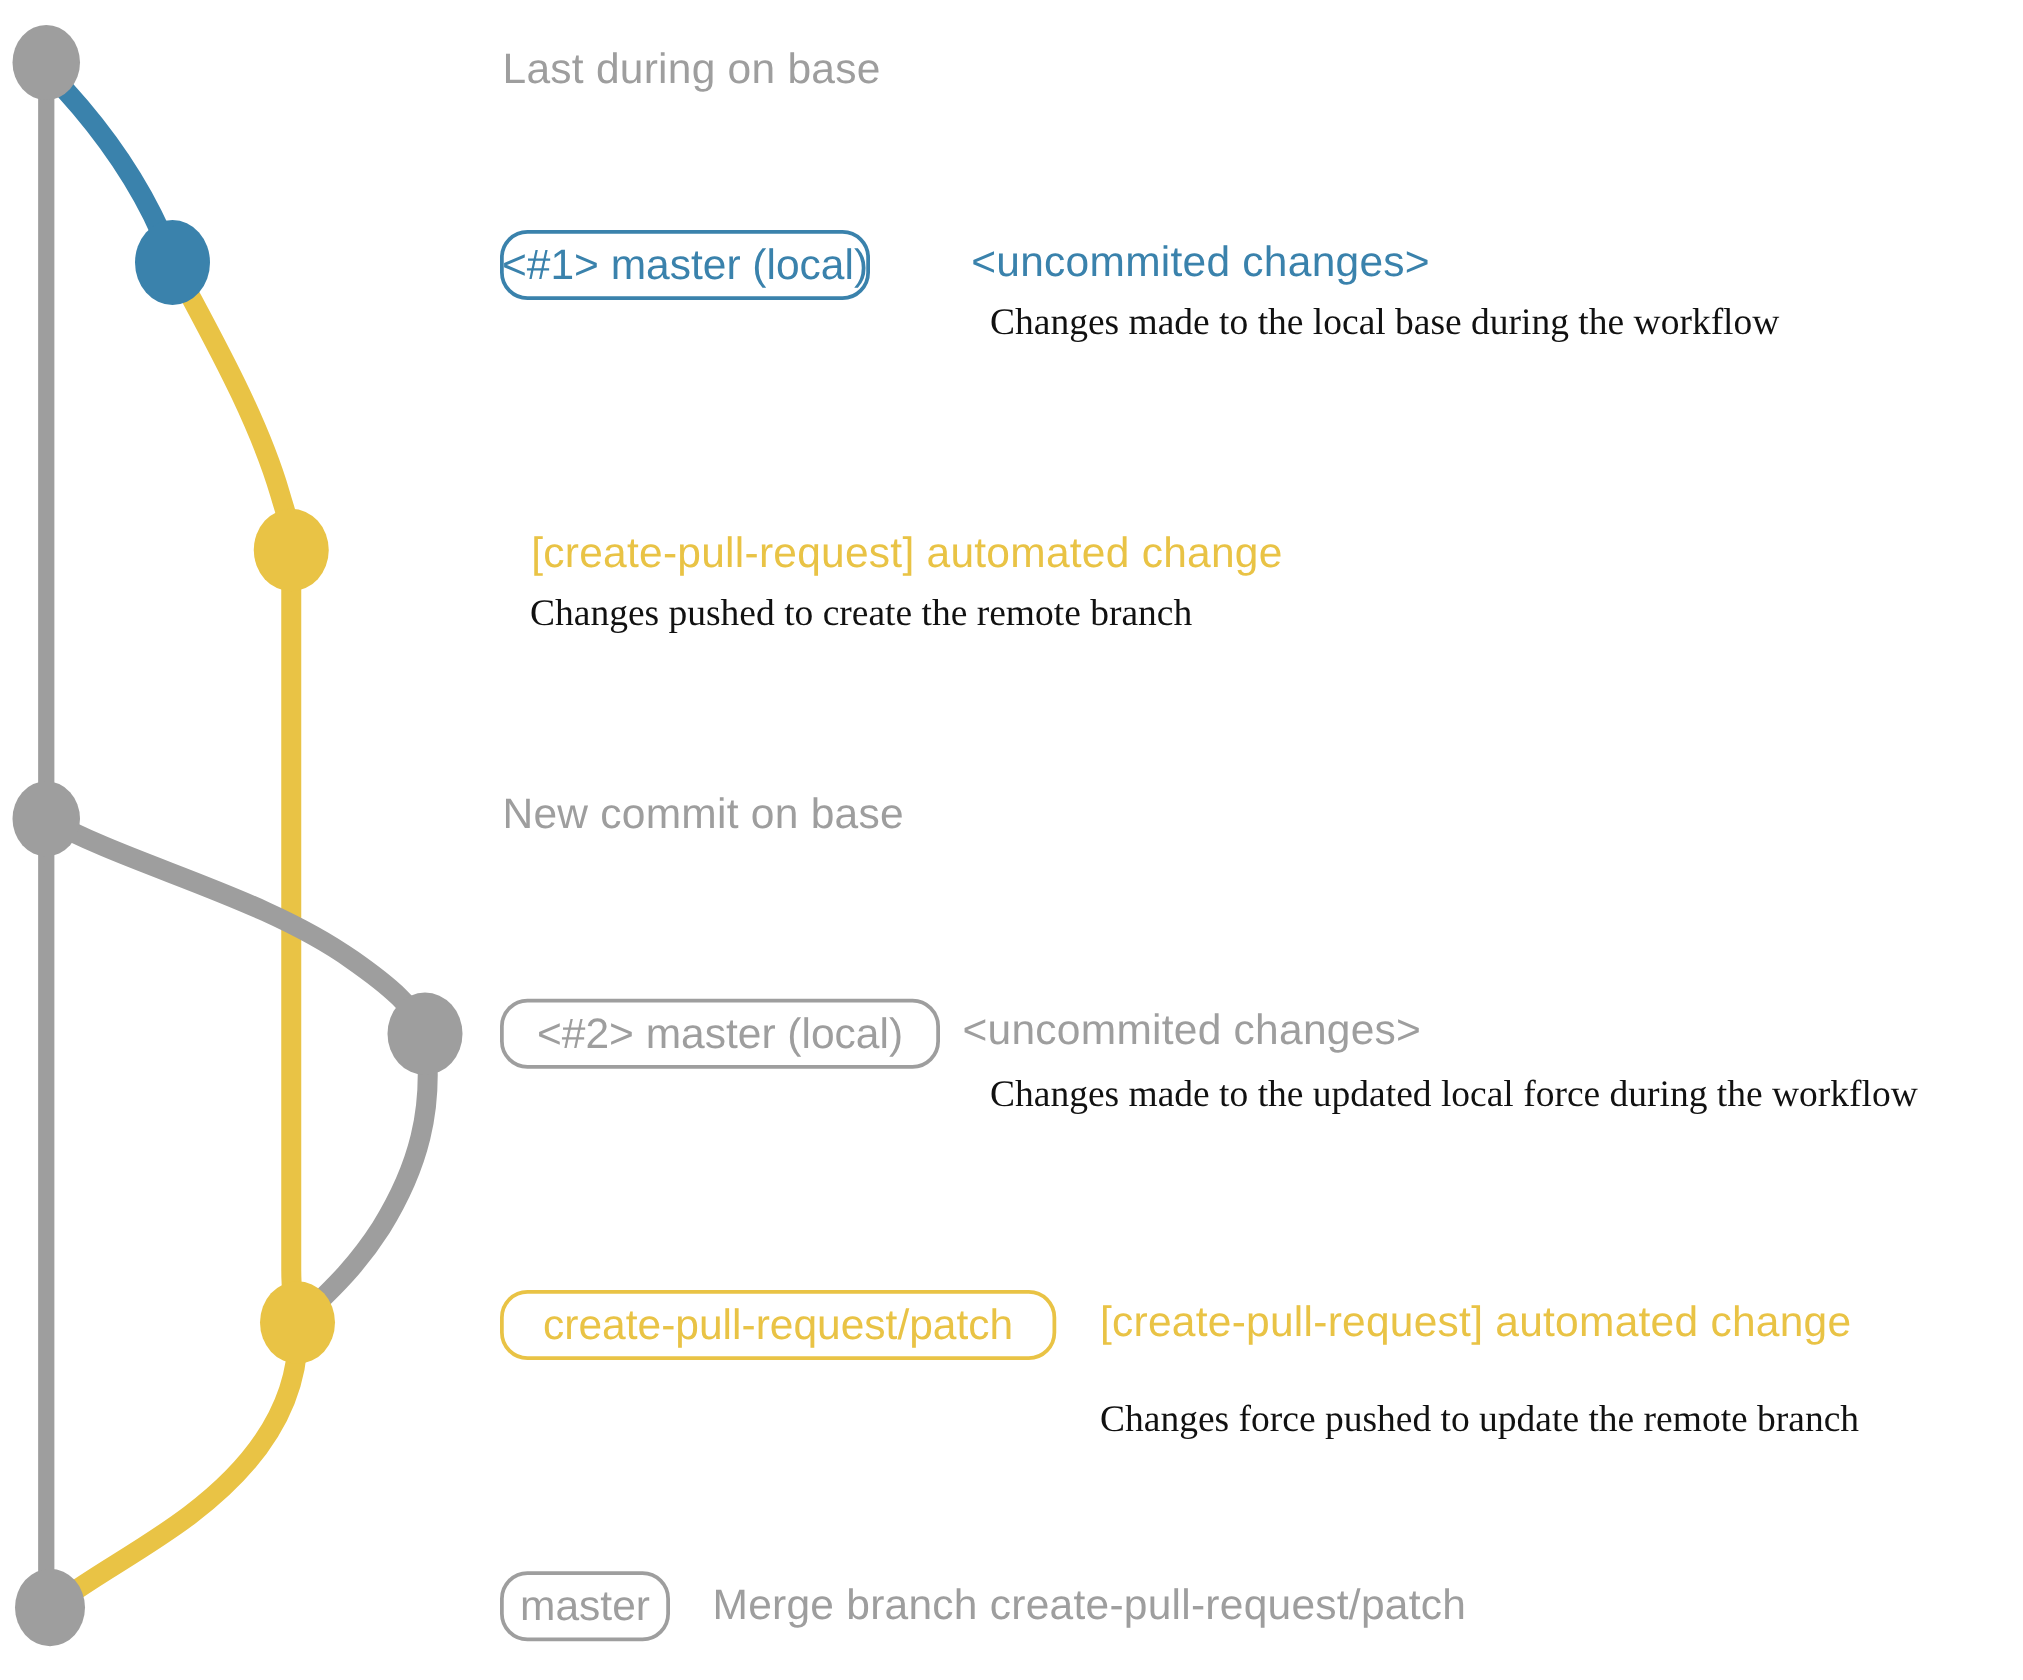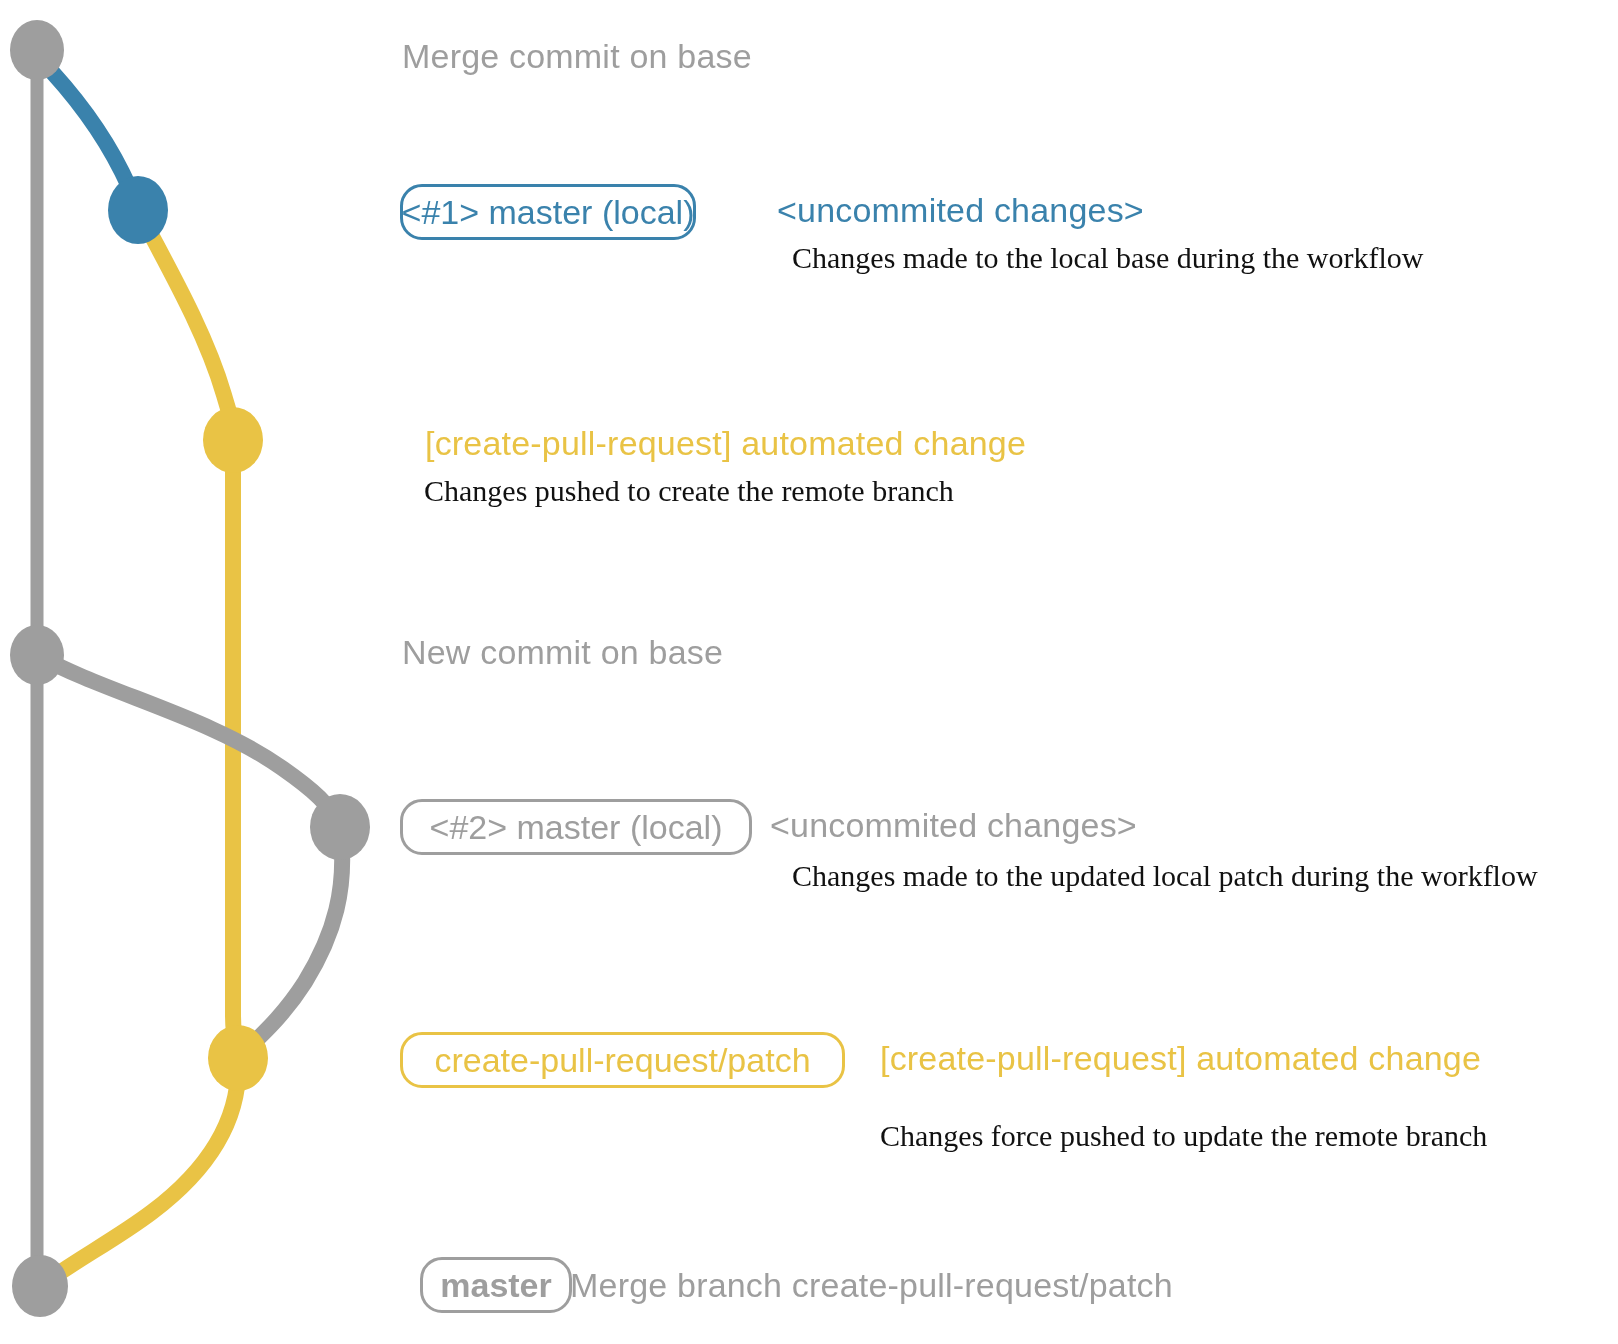--- a/index.html
+++ b/index.html
@@ -78,35 +78,35 @@
 
     <ellipse cx="37" cy="50" rx="27" ry="30" fill="#9e9e9e"></ellipse>
     <ellipse cx="138" cy="210" rx="30" ry="34" fill="#3a82ac"></ellipse>
     <ellipse cx="233" cy="440" rx="30" ry="33" fill="#e9c345"></ellipse>
     <ellipse cx="37" cy="655" rx="27" ry="30" fill="#9e9e9e"></ellipse>
     <ellipse cx="340" cy="827" rx="30" ry="33" fill="#9e9e9e"></ellipse>
     <ellipse cx="238" cy="1058" rx="30" ry="33" fill="#e9c345"></ellipse>
     <ellipse cx="40" cy="1286" rx="28" ry="31" fill="#9e9e9e"></ellipse>
   </svg>
 
-  <div class="label gray" style="left:402px; top:56px;">Merge commit on base</div>
+  <div class="label gray" style="left:402px; top:56px;">Last during on base</div>
 
   <div class="badge blue" style="left:400px; top:212px; width:296px;">&lt;#1&gt; master (local)</div>
   <div class="label blue" style="left:777px; top:210px;">&lt;uncommited changes&gt;</div>
   <div class="caption" style="left:792px; top:258px;">Changes made to the local base during the workflow</div>
 
   <div class="label yellow" style="left:405px; top:443px;">[create-pull-request] automated change</div>
   <div class="caption" style="left:424px; top:491px;">Changes pushed to create the remote branch</div>
 
   <div class="label gray" style="left:402px; top:652px;">New commit on base</div>
 
   <div class="badge gray" style="left:400px; top:827px; width:352px;">&lt;#2&gt; master (local)</div>
   <div class="label gray" style="left:770px; top:825px;">&lt;uncommited changes&gt;</div>
-  <div class="caption" style="left:792px; top:876px;">Changes made to the updated local patch during the workflow</div>
+  <div class="caption" style="left:792px; top:876px;">Changes made to the updated local force during the workflow</div>
 
   <div class="badge yellow" style="left:400px; top:1060px; width:445px;">create-pull-request/patch</div>
   <div class="label yellow" style="left:860px; top:1058px;">[create-pull-request] automated change</div>
   <div class="caption" style="left:880px; top:1136px;">Changes force pushed to update the remote branch</div>
 
-  <div class="badge gray" style="left:420px; top:1285px; width:152px;font-weight:bold;">master</div>
+  <div class="badge gray" style="left:400px; top:1285px; width:136px;">master</div>
   <div class="label gray" style="left:570px; top:1285px;">Merge branch create-pull-request/patch</div>
 
 </div>
 
 </body></html>

